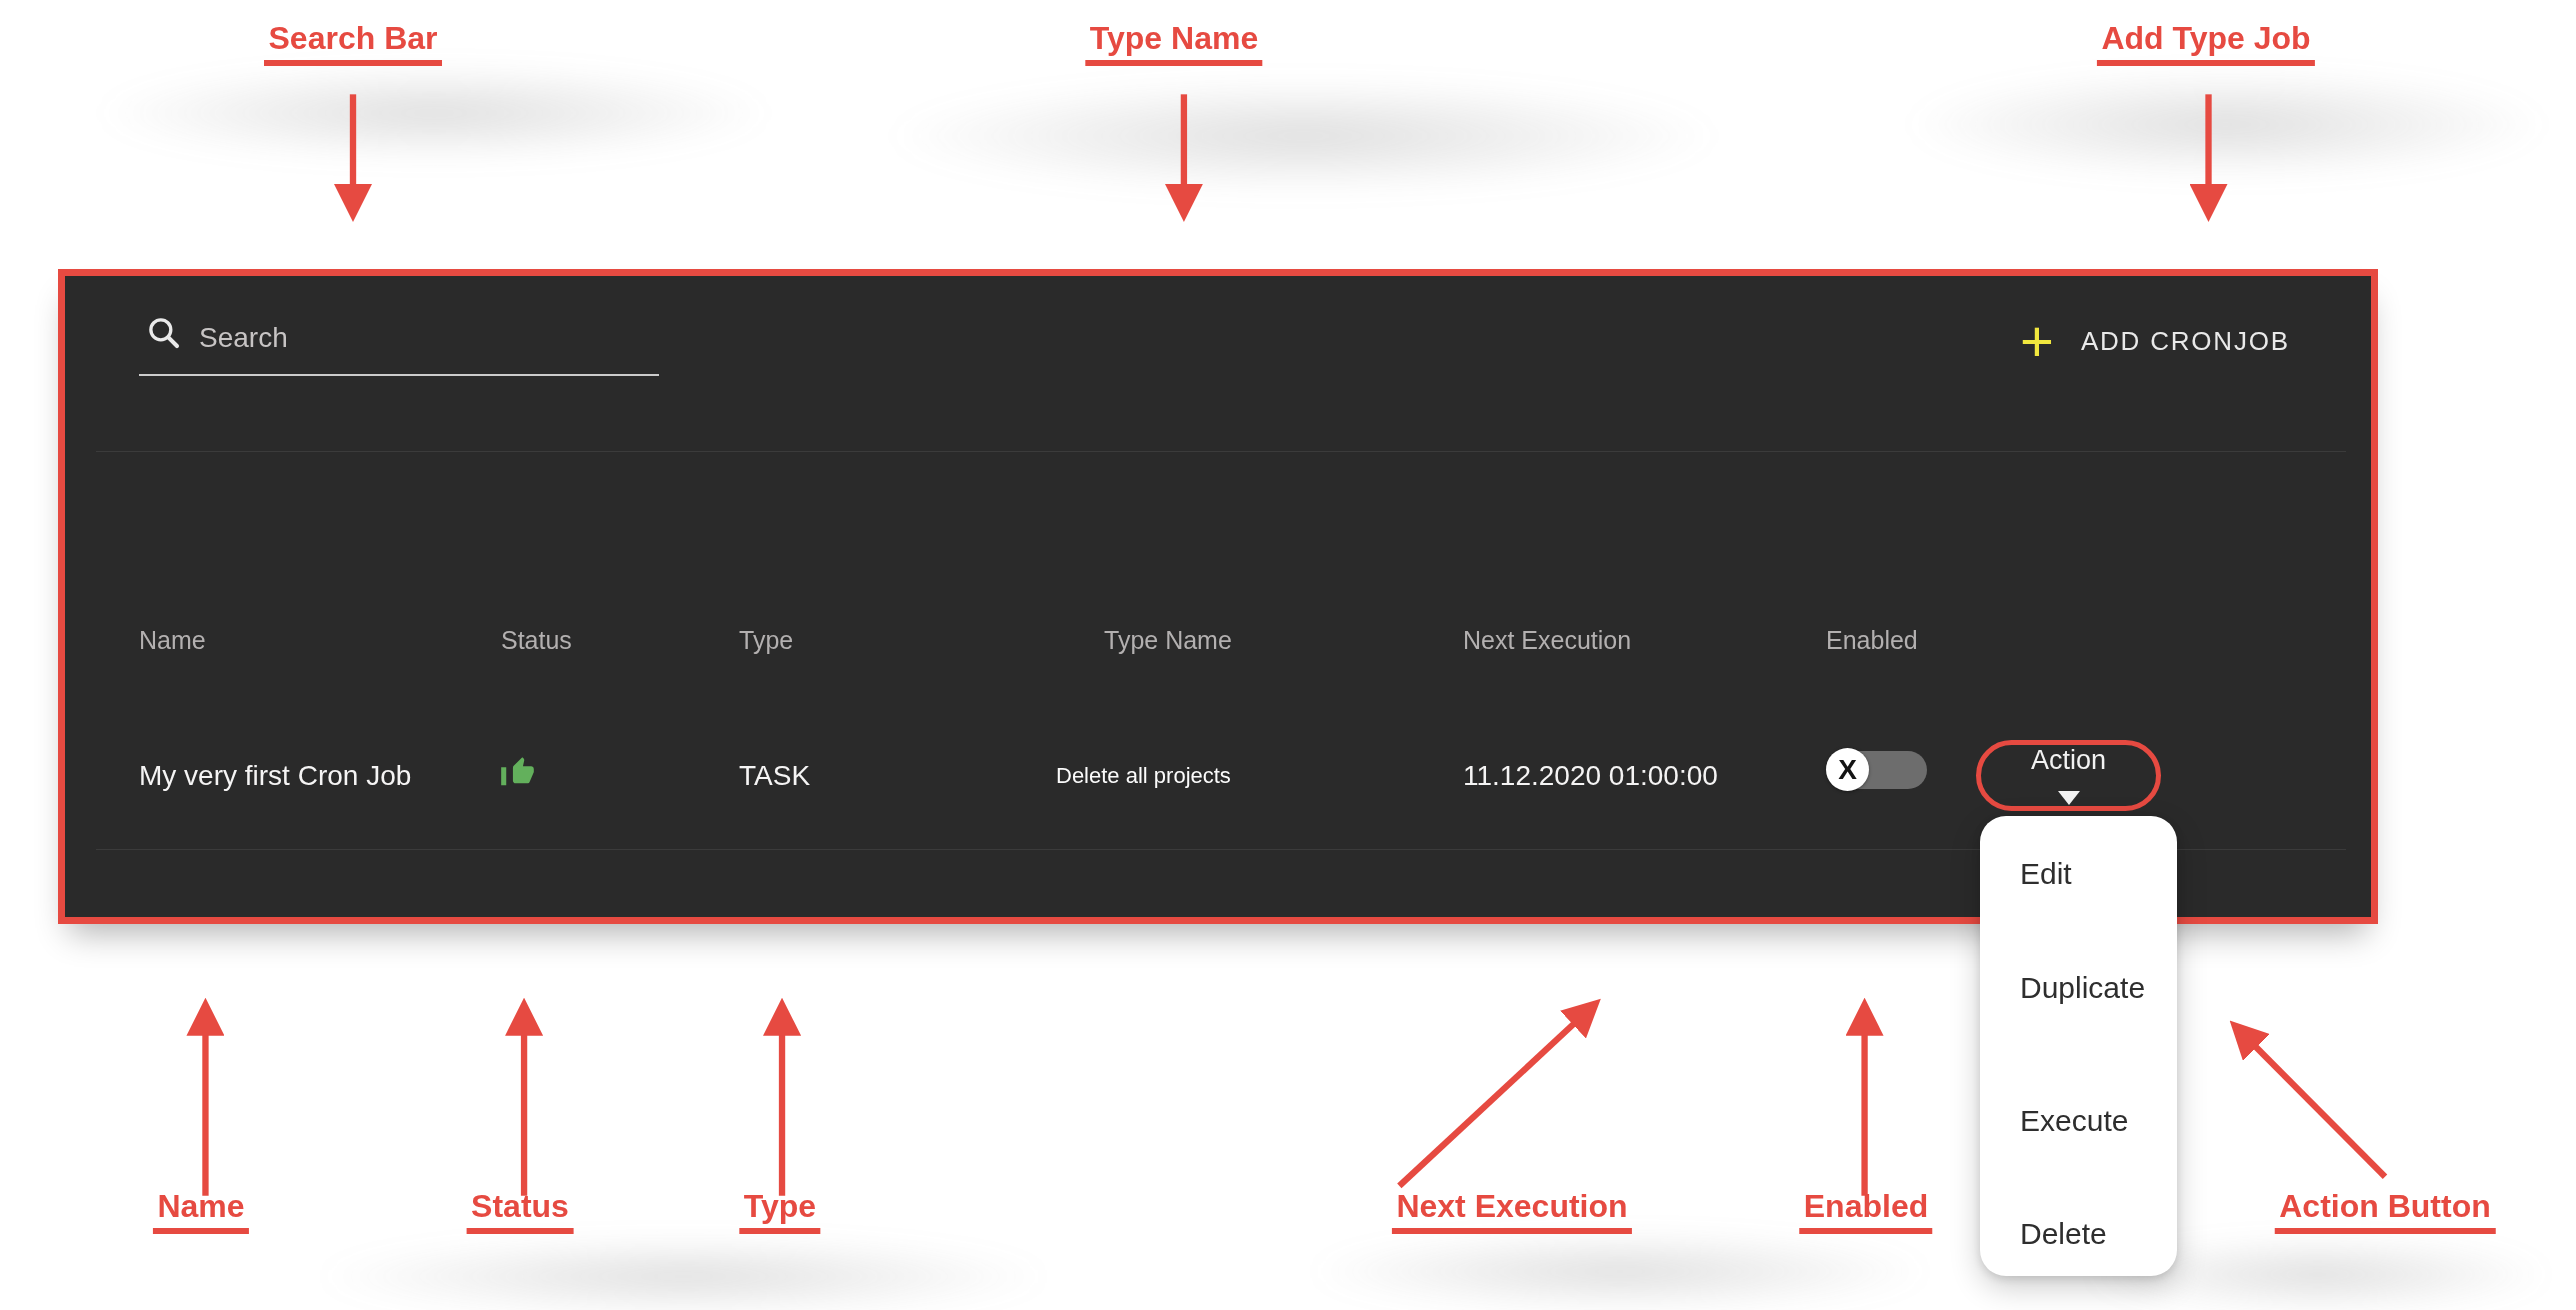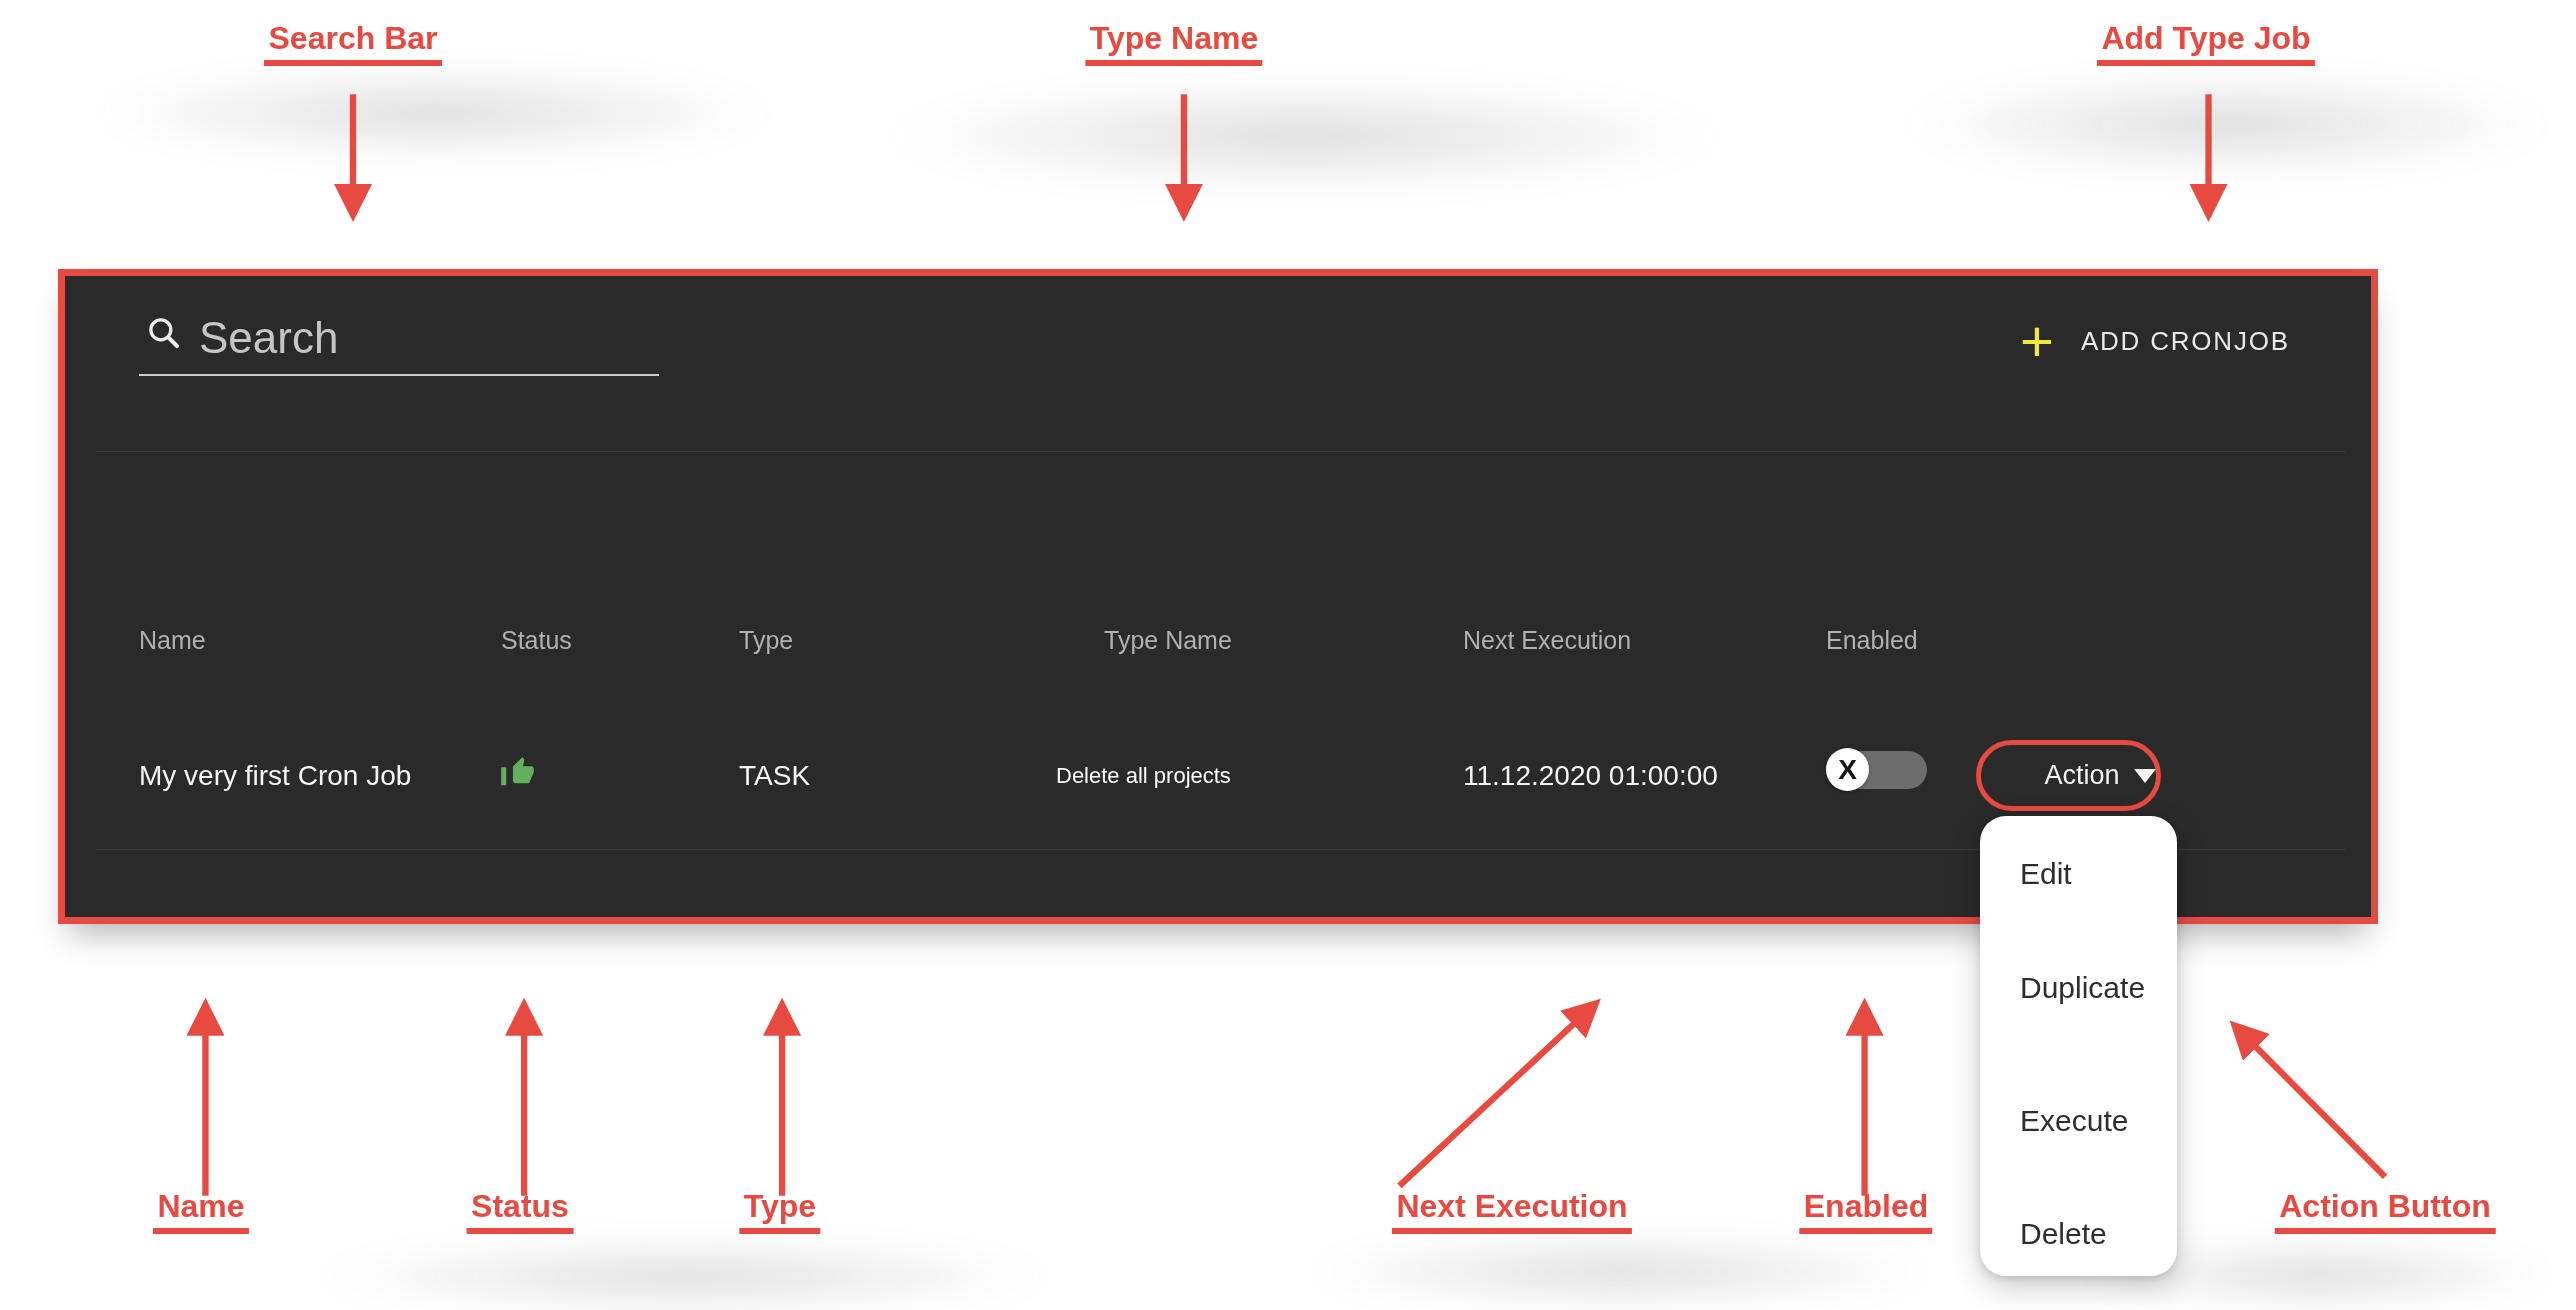--- a/index.html
+++ b/index.html
@@ -55,21 +55,21 @@
     border:7.2px solid var(--red);
     box-shadow:0 20px 31px -11px rgba(0,0,0,0.30);
     z-index:10;
   }
   .card *{position:absolute;}
 
   .search-icon{left:80px;top:38px;width:38px;height:38px;}
   .search-input{
     left:134px;top:31px;width:471px;height:62px;
     background:transparent;border:none;outline:none;
-    color:#f0f0f0;font-size:44px;font-family:"Liberation Sans",sans-serif;
+    color:#f0f0f0;font-size:28px;font-family:"Liberation Sans",sans-serif;
   }
   .search-input::placeholder{color:#c7c4c4;opacity:1;}
   .search-underline{left:74px;top:98px;width:520px;height:1.8px;background:#cccccc;}
 
   .add-btn{
     left:1955px;top:29px;height:72px;width:344px;
     display:flex;align-items:center;gap:27px;
     background:transparent;border:none;cursor:pointer;
     position:absolute;
   }
@@ -108,22 +108,23 @@
     background:#ffffff;box-shadow:0 0.9px 3.6px rgba(0,0,0,0.4);
     display:flex;align-items:center;justify-content:center;
     color:#141414;font-size:28px;font-weight:bold;line-height:43px;text-align:center;
   }
   .toggle-thumb span{position:static;}
 
   .action-btn{
     left:1911px;top:464px;width:185px;height:71px;
     border:5.4px solid var(--red);border-radius:38px;
     background:transparent;cursor:pointer;
-    display:flex;align-items:center;justify-content:flex-end;gap:14.5px;
-    position:absolute;
+    display:flex;align-items:center;justify-content:flex-start;gap:14.5px;
+    position:absolute;
+    flex-direction:column;
   }
   .action-label{position:static;color:#f2f2f2;font-size:27px;}
   .caret-down{
     position:static;width:0;height:0;
     border-left:11.8px solid transparent;border-right:11.8px solid transparent;
     border-top:14.5px solid #f2f2f2;
   }
 
   
   .menu{

